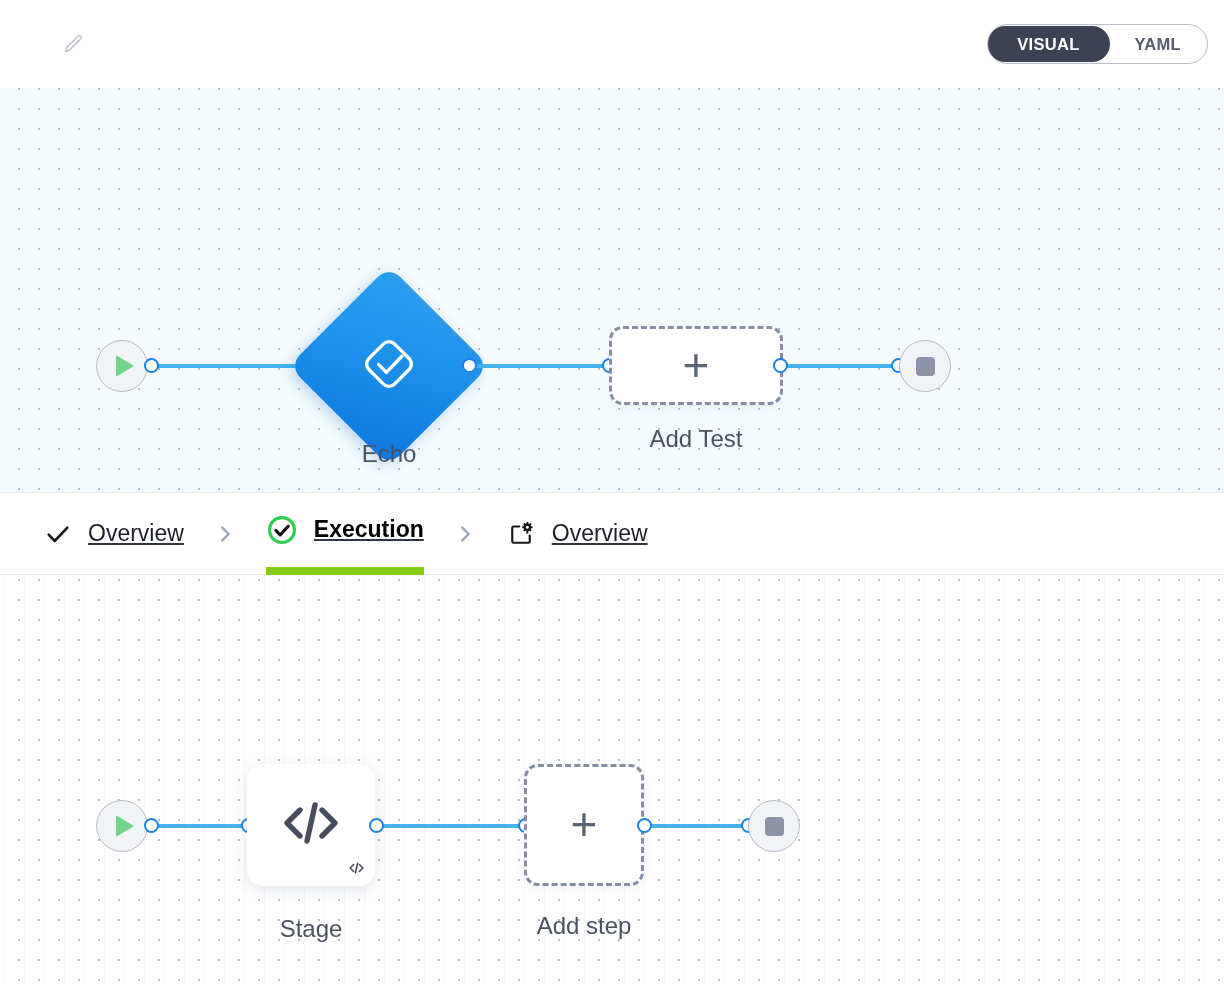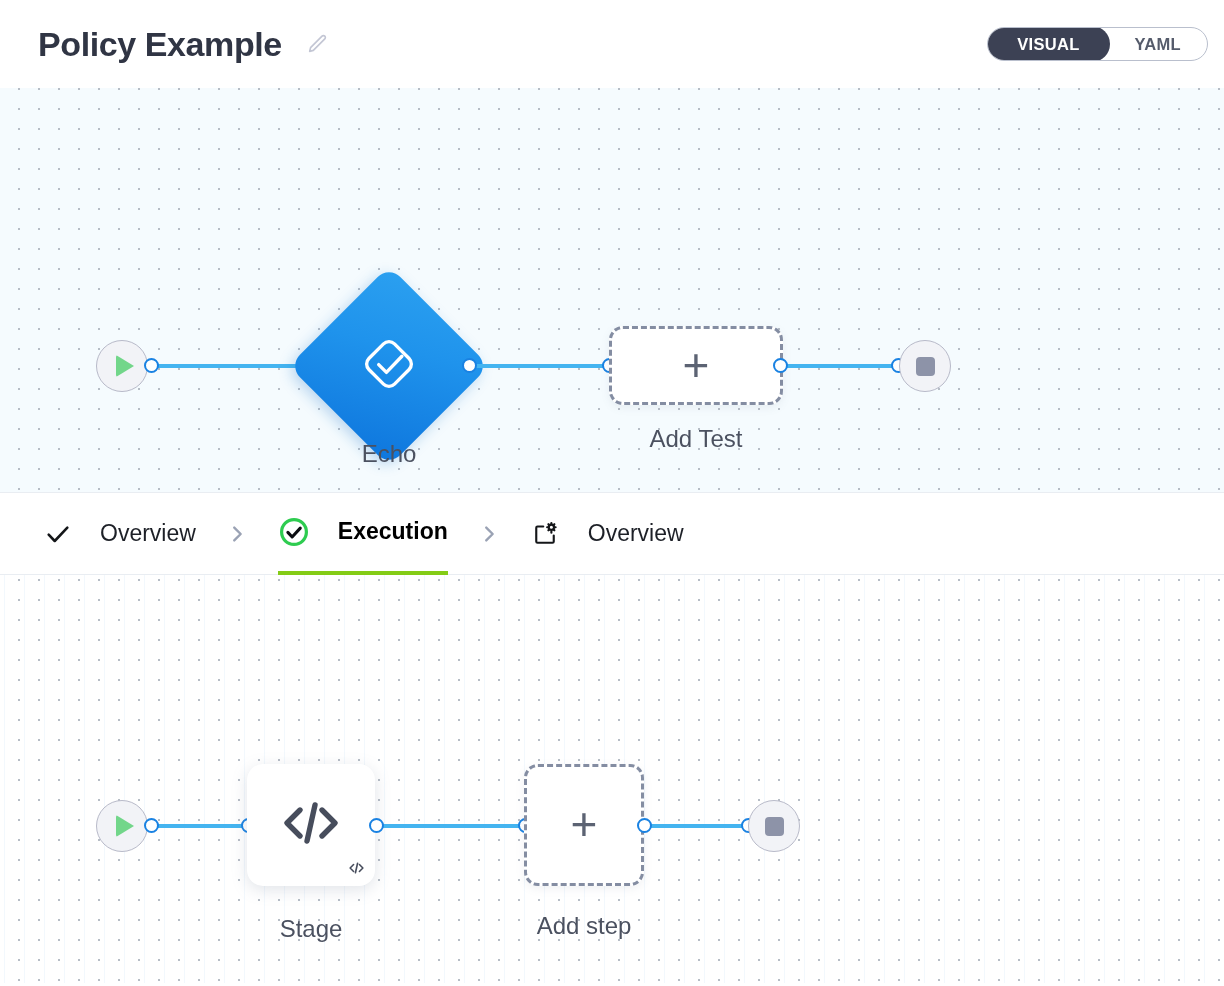--- a/index.html
+++ b/index.html
@@ -44,21 +44,21 @@
     justify-content: center;
     cursor: pointer;
   }
   .spacer { flex: 1 1 auto; }
 
   .mode-toggle {
     display: flex;
     align-items: center;
     border: 1.5px solid #b9bfcd;
     border-radius: 20px;
-    height: 34px;
+    height: 40px;
     background: #ffffff;
     overflow: hidden;
     box-sizing: border-box;
   }
   .mode-opt {
     font-size: 16.5px;
     font-weight: bold;
     letter-spacing: 0.3px;
     padding: 16px 26px;
     height: 34px;
@@ -217,44 +217,44 @@
     background: #ffffff;
     display: flex;
     align-items: center;
     padding-left: 44px;
     box-sizing: border-box;
     border-bottom: 1px solid #e9edf2;
   }
   .tab {
     display: flex;
     align-items: center;
-    gap: 28px;
+    gap: 16px;
     height: 82px;
     cursor: pointer;
     box-sizing: border-box;
+    text-decoration: underline;
   }
   .tab-label {
     font-size: 23px;
     color: #1d2027;
   }
-  .tab.active { border-bottom: 4px solid #84cc16; }
+  .tab.active { border-bottom: 8px solid #84cc16; }
   .tab.active .tab-label { font-weight: bold; color: #000000; }
   .tab-sep {
     padding: 0 30px;
     display: flex;
     align-items: center;
     color: #9aa2b4;
   }
   .tab-icon { display: flex; align-items: center; justify-content: center; }
 </style>
 </head>
 <body>
 
 <div class="header">
-  <h1 class="page-title">Policy Example</h1>
 
   <span class="edit-icon">
     <svg width="22" height="22" viewBox="0 0 24 24" fill="none" stroke="#c3c6d4" stroke-width="1.8" stroke-linecap="round" stroke-linejoin="round">
       <path d="M17.5 3.5a2.1 2.1 0 0 1 3 3L8 19l-4 1 1-4z"></path>
     </svg>
   </span>
 
   <span class="spacer"></span>
 
   <div class="mode-toggle">

